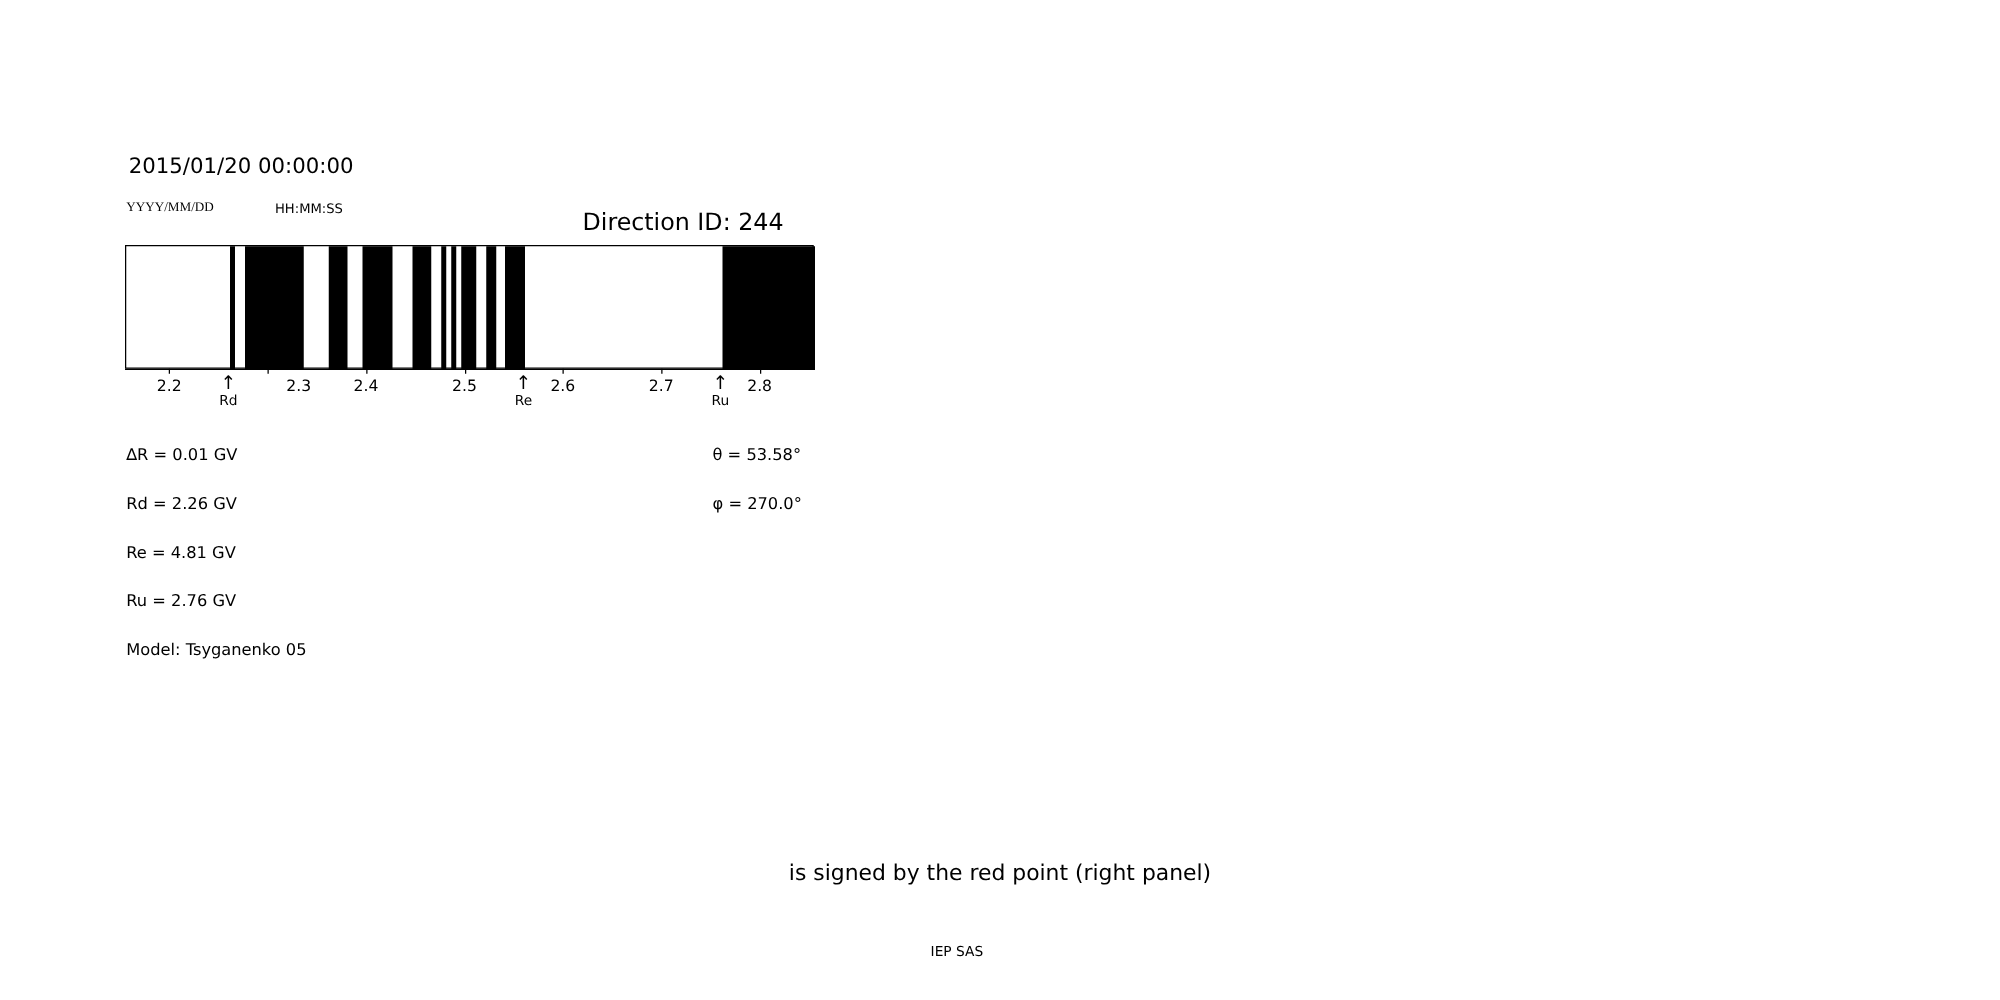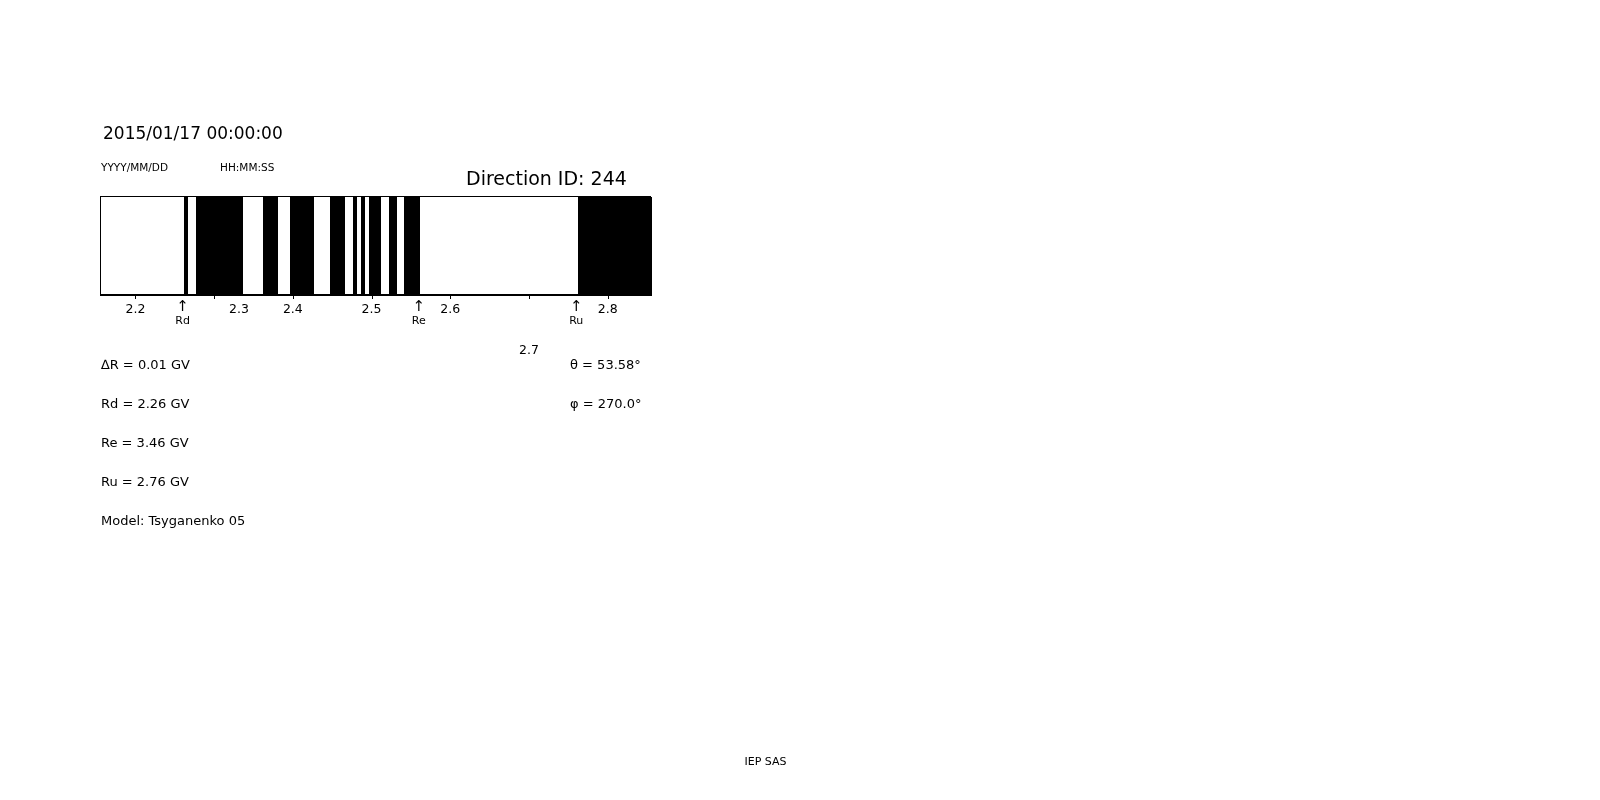--- a/index.html
+++ b/index.html
@@ -10,21 +10,21 @@
     color:#000000;
     overflow:hidden;
     position:relative;
   }
   .panel-left{position:absolute;left:0;top:0;width:760px;height:640px;}
   .panel-right{position:absolute;left:800px;top:0;width:800px;height:660px;}
 
   
   .geo-pos{position:absolute;left:103px;top:84px;font-size:17px;}
   .datetime{position:absolute;left:103px;top:123px;font-size:17px;}
-  .fmt-date{position:absolute;left:101px;top:161px;font-size:10.5px;}
+  .fmt-date{position:absolute;left:101px;top:161px;font-size:10.5px;font-family:Liberation Serif, serif;}
   .fmt-time{position:absolute;left:220px;top:161px;font-size:10.5px;}
   .dir-id{position:absolute;left:466px;top:167px;font-size:19px;}
 
   
   .penumbra-wrap{position:absolute;left:100px;top:196px;width:551px;height:99px;}
   .penumbra-box{position:absolute;left:0;top:0;width:551px;height:99px;
      border:1px solid #000;box-sizing:border-box;background:#ffffff;}
   .pen-band{position:absolute;top:0;height:99px;background:#000000;}
 
   
@@ -42,21 +42,21 @@
 
   
   .caption{position:absolute;left:0;top:683px;width:1600px;text-align:center;
      font-size:17.5px;line-height:1.85;}
   .footer{position:absolute;left:0;top:755px;width:1531px;text-align:center;font-size:11px;}
 </style>
 </head>
 <body>
 
 <div class="panel-left">
-  <div class="datetime">2015/01/17 00:00:00</div>
+  <div class="datetime">2015/01/20 00:00:00</div>
   <div class="fmt-date">YYYY/MM/DD</div>
   <div class="fmt-time">HH:MM:SS</div>
   <div class="dir-id">Direction ID: 244</div>
 
   <div class="penumbra-wrap">
     <div class="penumbra-box" id="penumbra-box">
         <div class="pen-band" style="left: 83.0436px; width: 3.93571px;"></div>
         <div class="pen-band" style="left: 94.8507px; width: 47.2286px;"></div>
         <div class="pen-band" style="left: 161.758px; width: 15.7429px;"></div>
         <div class="pen-band" style="left: 189.308px; width: 23.6143px;"></div>
@@ -75,50 +75,51 @@
       <div class="tick-label" style="left: 135.421px;">2.2</div>
       <div class="tick" style="left: 214.136px;"></div>
       <div class="tick-label" style="left: 223px; margin-left: 16px;">2.3</div>
       <div class="tick" style="left: 292.85px;"></div>
       <div class="tick-label" style="left: 292.85px;">2.4</div>
       <div class="tick" style="left: 371.564px;"></div>
       <div class="tick-label" style="left: 371.564px;">2.5</div>
       <div class="tick" style="left: 450.279px;"></div>
       <div class="tick-label" style="left: 450.279px; text-align: center;">2.6</div>
       <div class="tick" style="left: 528.993px;"></div>
-      <div class="tick-label" style="left: 528.993px; margin-top: 41px;">2.7</div>
+      <div class="tick-label" style="left: 528.993px;">2.7</div>
       <div class="tick" style="left: 607.707px;"></div>
       <div class="tick-label" style="left: 607.707px;">2.8</div>
     </div>
   <div id="penumbra-markers">
       <div class="arrow-mark" style="left: 182.65px; top: 299px;">
         <span class="gl">↑</span>
         <span class="lb">Rd</span>
       </div>
       <div class="arrow-mark" style="left: 418.793px; top: 299px;">
         <span class="gl">↑</span>
         <span class="lb">Re</span>
       </div>
       <div class="arrow-mark" style="left: 576.221px; top: 299px;">
         <span class="gl">↑</span>
         <span class="lb">Ru</span>
       </div>
     </div>
 
   <div class="val vcol1" style="top:357px;">∆R = 0.01 GV</div>
   <div class="val vcol1" style="top:396px;">Rd = 2.26 GV</div>
-  <div class="val vcol1" style="top:435px;">Re = 3.46 GV</div>
+  <div class="val vcol1" style="top:435px;">Re = 4.81 GV</div>
   <div class="val vcol1" style="top:474px;">Ru = 2.76 GV</div>
   <div class="val vcol1" style="top:513px;">Model: Tsyganenko 05</div>
 
   <div class="val vcol2" style="top:357px;">θ = 53.58°</div>
   <div class="val vcol2" style="top:396px;">φ = 270.0°</div>
 </div>
 
 <div class="panel-right">
 
   <div id="plot-decor"></div>
 
 </div>
 
 <div class="caption">
+  <div>is signed by the red point (right panel)</div>
 </div>
 <div class="footer">IEP SAS</div>
 
 </body></html>

